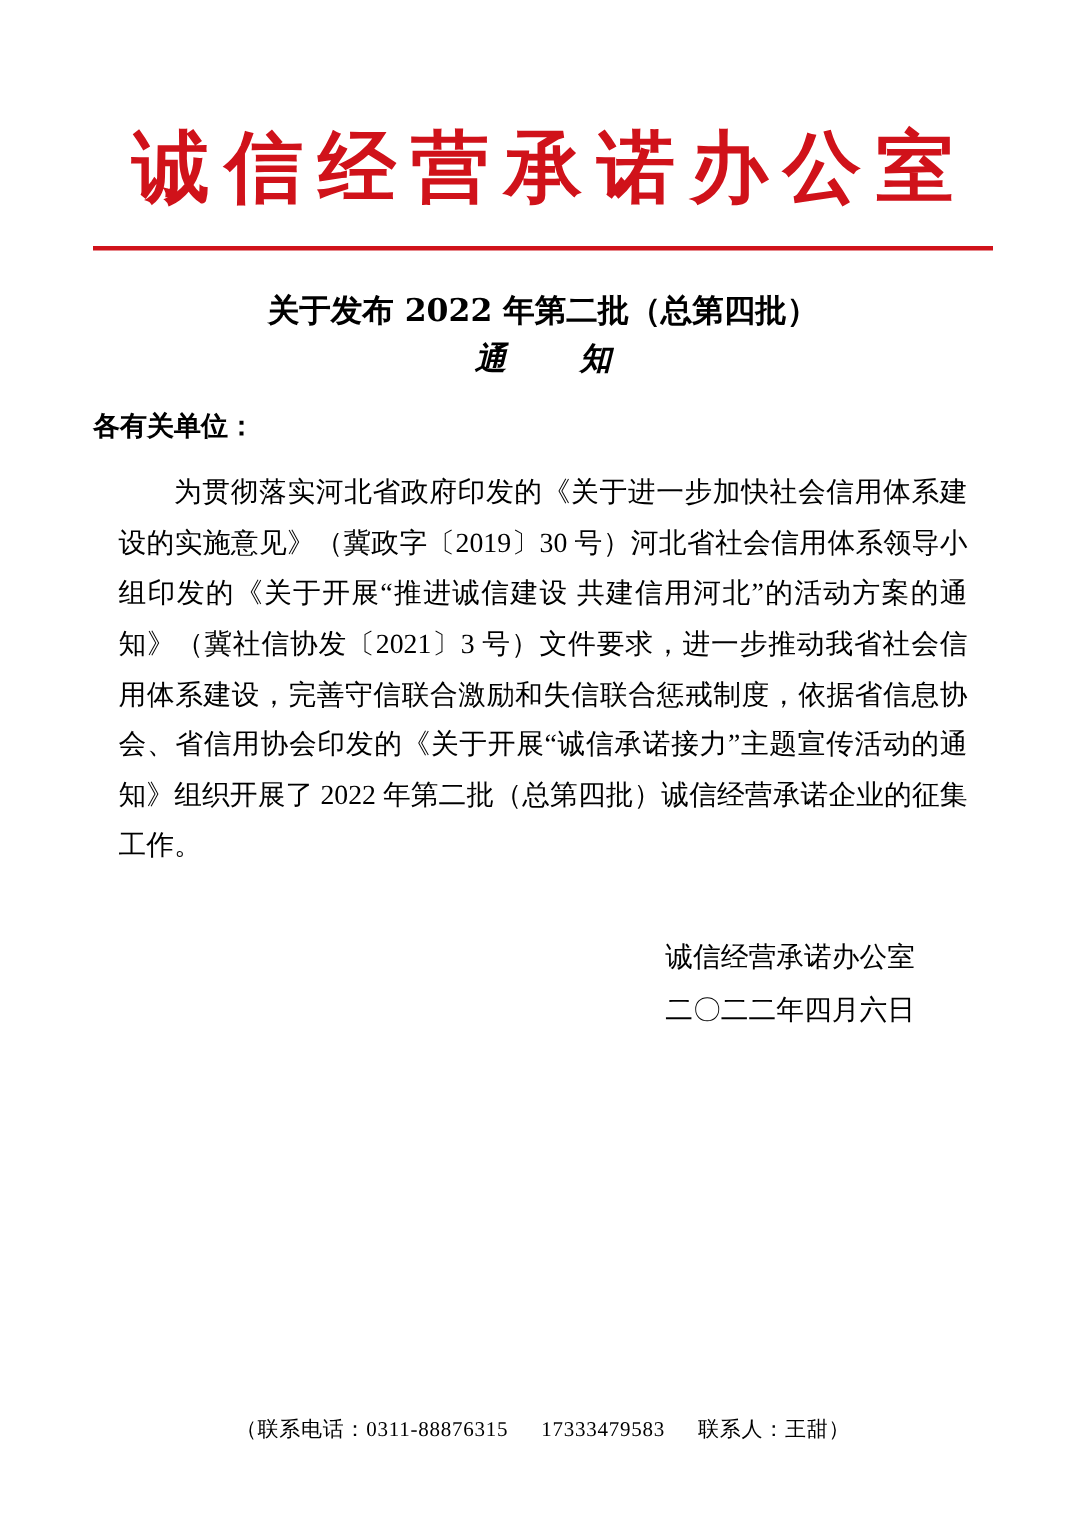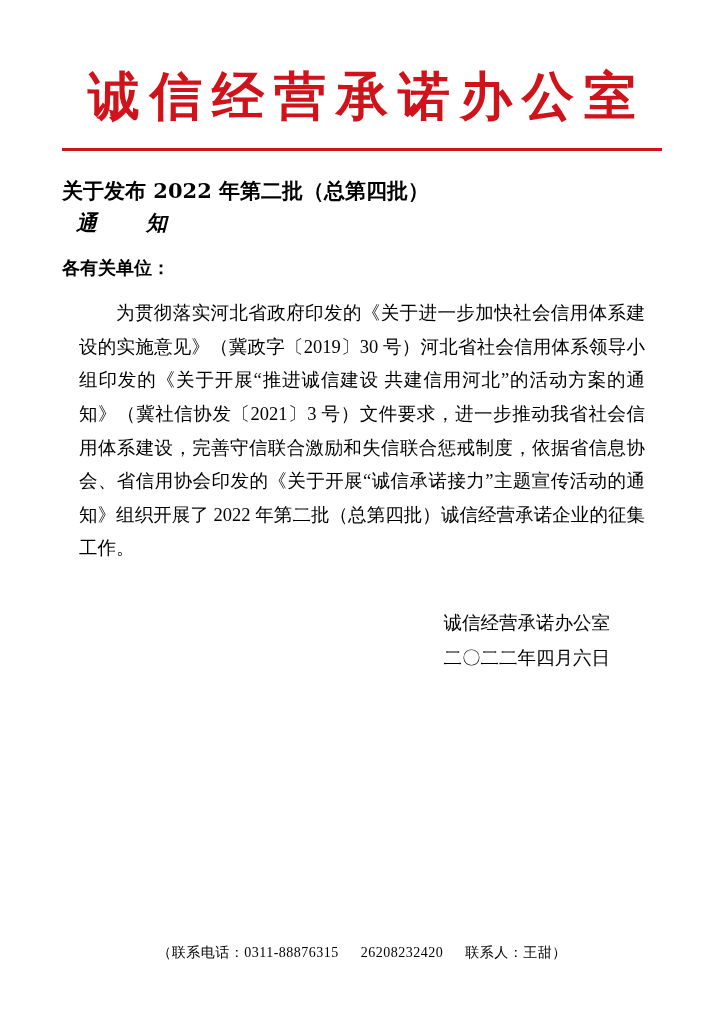--- a/index.html
+++ b/index.html
@@ -12,21 +12,21 @@
     height: 1024px;
     font-family: "Liberation Serif", serif;
     color: #000;
     position: relative;
     overflow: hidden;
   }
   .page {
     width: 724px;
     height: 1024px;
     box-sizing: border-box;
-    padding: 0 62px;
+    padding: 16px 62px;
     position: relative;
   }
   .letterhead {
     text-align: center;
     color: #d0121a;
     font-family: "DejaVu Serif", serif;
     font-weight: bold;
     font-size: 52px;
     letter-spacing: 10px;
     padding-top: 66px;
@@ -35,21 +35,21 @@
     text-indent: 10px;
   }
   .red-rule {
     margin-top: 22px;
     height: 3px;
     background: #d0121a;
     width: 100%;
   }
   .title {
     margin-top: 24px;
-    text-align: left;
+    text-align: center;
     font-family: "DejaVu Serif", serif;
     font-weight: bold;
     font-size: 21px;
     line-height: 1.55;
   }
   .title .line3 {
     letter-spacing: 14px;
     text-indent: 14px;
     font-style: italic;
   }
@@ -112,16 +112,16 @@
   <div class="body-text">
     <p>为贯彻落实河北省政府印发的《关于进一步加快社会信用体系建设的实施意见》（冀政字〔2019〕30 号）河北省社会信用体系领导小组印发的《关于开展“推进诚信建设 共建信用河北”的活动方案的通知》（冀社信协发〔2021〕3 号）文件要求，进一步推动我省社会信用体系建设，完善守信联合激励和失信联合惩戒制度，依据省信息协会、省信用协会印发的《关于开展“诚信承诺接力”主题宣传活动的通知》组织开展了 2022 年第二批（总第四批）诚信经营承诺企业的征集工作。</p>
   </div>
 
   <div class="signature">
     <div>诚信经营承诺办公室</div>
     <div>二〇二二年四月六日</div>
   </div>
 
   <div class="footer">
-    <span>（联系电话：0311-88876315</span><span class="gap"></span><span>26208232420</span><span class="gap"></span><span>联系人：王甜）</span>
+    <span>（联系电话：0311-88876315</span><span class="gap"></span><span>17333479583</span><span class="gap"></span><span>联系人：王甜）</span>
   </div>
 
 </div>
 
 </body></html>

